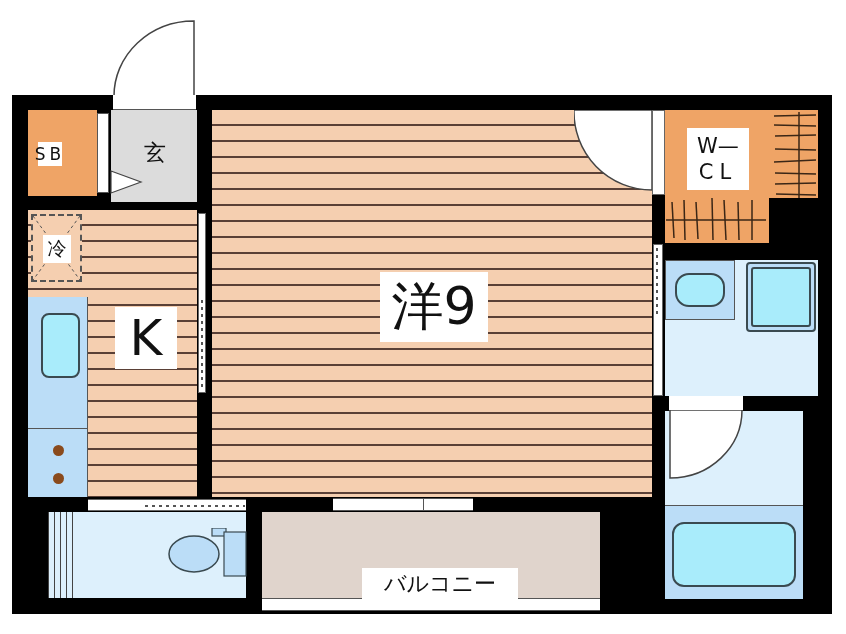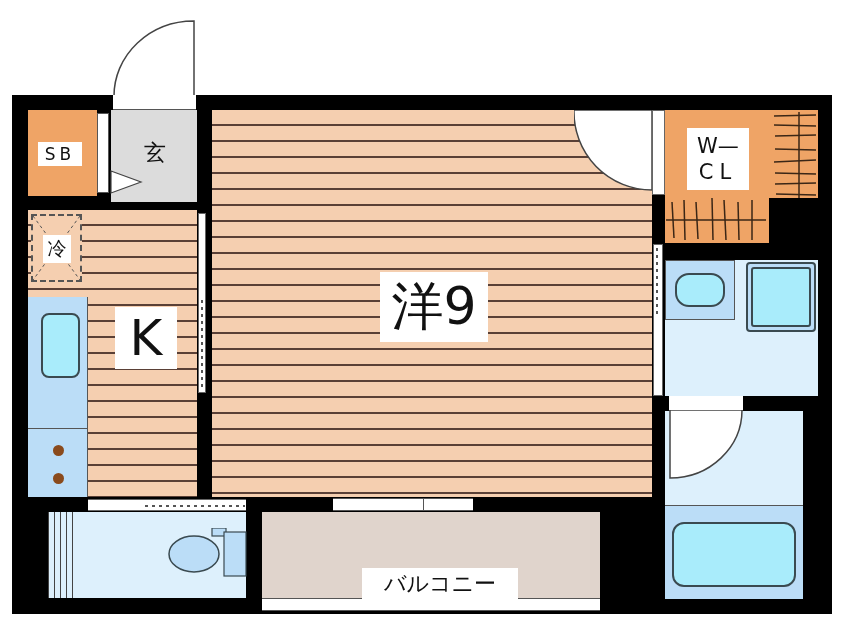--- a/index.html
+++ b/index.html
@@ -26,21 +26,21 @@
 
 <div class="abs wall" style="left:12px;top:95px;width:820px;height:519px;"></div>
 
 <svg class="abs" style="left:110px;top:18px;" width="90" height="80" viewBox="0 0 90 80">
   <path d="M84 3 L84 78 L4 78 A80 75 0 0 1 84 3 Z" fill="#fff" stroke="#444" stroke-width="1.5"></path>
 </svg>
 <div class="abs opening" style="left:113px;top:95px;width:83px;height:15px;border-bottom:1px solid #555;"></div>
 
 <div class="abs orange" style="left:28px;top:110px;width:69px;height:86px;"></div>
 <div class="abs opening" style="left:97px;top:113px;width:12px;height:80px;border:1px solid #555;"></div>
-<div class="abs label" style="left:38px;top:142px;width:44px;height:24px;font-size:17px;letter-spacing:4px;">SB</div>
+<div class="abs label" style="left:38px;top:142px;width:24px;height:24px;font-size:17px;letter-spacing:4px;">SB</div>
 
 <div class="abs grey" style="left:111px;top:110px;width:86px;height:92px;"></div>
 <svg class="abs" style="left:110px;top:170px;" width="35" height="25" viewBox="0 0 35 25">
   <path d="M1 1 L31 12 L1 23 Z" fill="#fff" stroke="#444" stroke-width="1.2"></path>
 </svg>
 <div class="abs label" style="left:140px;top:138px;width:30px;height:30px;font-size:22px;background:transparent;">玄</div>
 
 <div class="abs wood" style="left:28px;top:210px;width:169px;height:287px;"></div>
 <div class="abs" style="left:31px;top:214px;width:51px;height:68px;border:2px dashed #555;background:#F5CFB0;">
   <svg class="abs" style="left:0;top:0;" width="47" height="64" viewBox="0 0 47 64">

